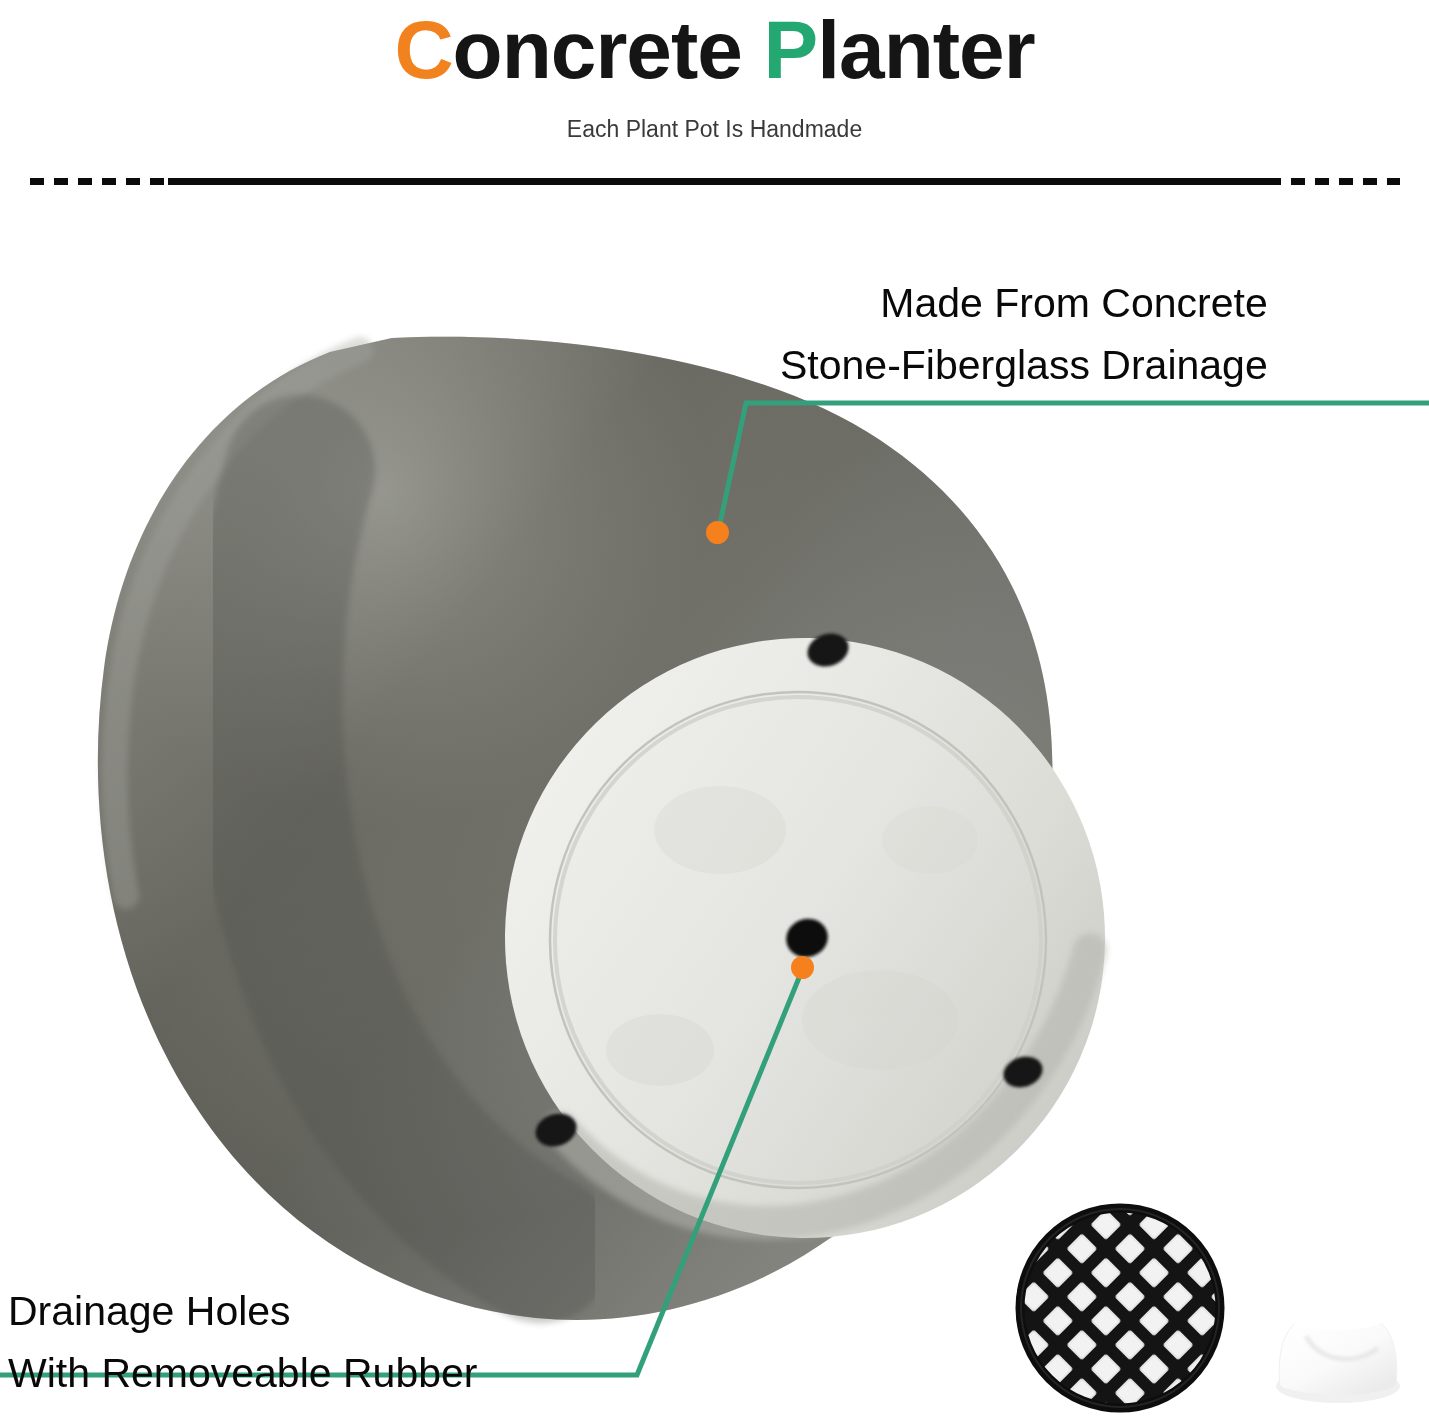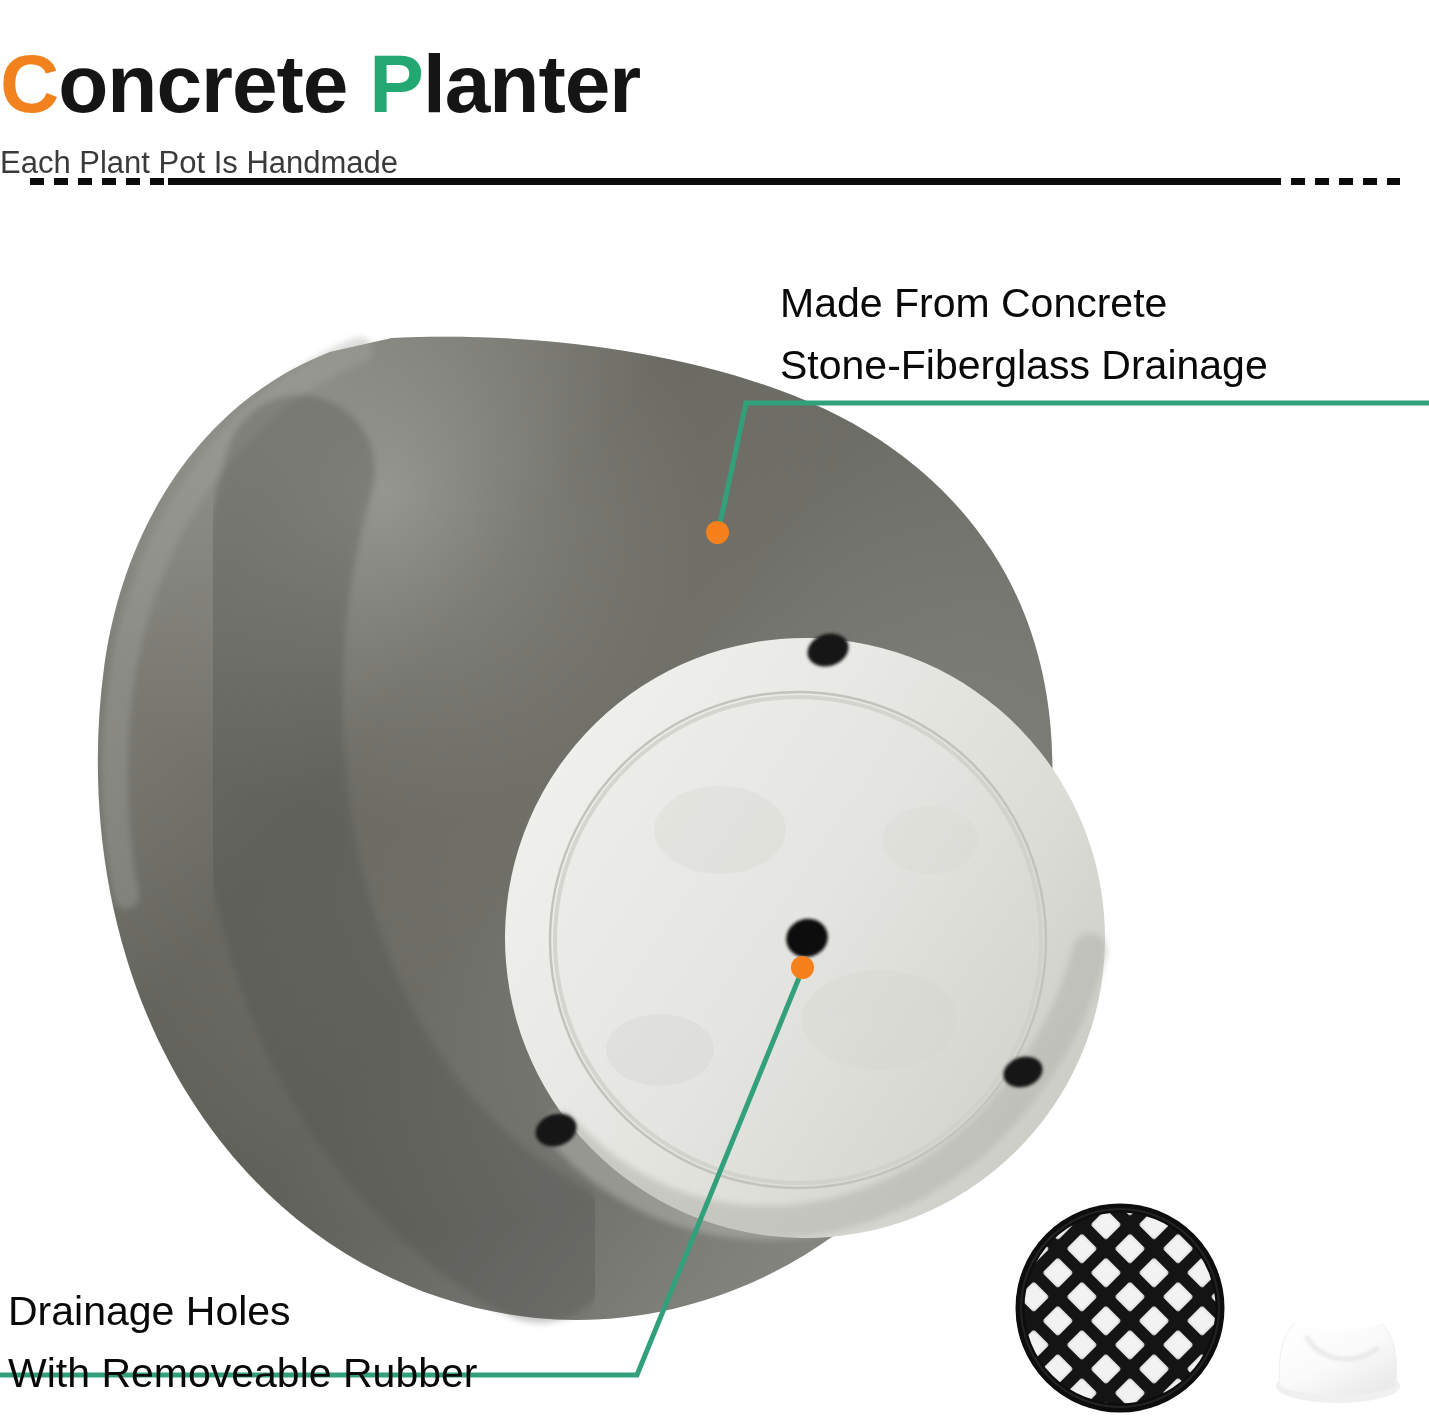--- a/index.html
+++ b/index.html
@@ -18,43 +18,42 @@
     overflow: hidden;
   }
 
   
   #header-block {
     position: absolute;
     left: 0;
     top: 0;
     width: 1321px;
     height: 168px;
-    text-align: left;
-    margin-top: 34px;
+    text-align: center;
   }
   #main-title {
     position: absolute;
     left: 0;
     top: 2px;
     width: 1429px;
     font-size: 82px;
     font-weight: bold;
     letter-spacing: -1px;
     line-height: 96px;
     color: #151515;
     white-space: nowrap;
   }
   #main-title .accent-c { color: #F2821E; }
   #main-title .accent-p { color: #22A870; }
   #subtitle {
     position: absolute;
     left: 0;
     top: 108px;
     width: 1429px;
-    font-size: 31px;
+    font-size: 23px;
     font-weight: normal;
     line-height: 42px;
     color: #3A3A3A;
     white-space: nowrap;
   }
 
   
   #divider {
     position: absolute;
     left: 30px;
@@ -87,21 +86,21 @@
 
   
   .anno-text {
     position: absolute;
     color: #090909;
     font-size: 41px;
     font-weight: normal;
     line-height: 62px;
     white-space: nowrap;
   }
-  #anno-top-text { left: 780px; top: 272px; text-align: left; }
+  #anno-top-text { left: 780px; top: 272px; text-align: right; }
   #anno-bottom-text { left: 8px; top: 1280px; text-align: left; }
 
   
   .marker-dot {
     position: absolute;
     border-radius: 50%;
     background: #F5801C;
   }
   #dot-top   { left: 706px; top: 521px; width: 23px; height: 23px; }
   #dot-bottom{ left: 791px; top: 956px; width: 23px; height: 23px; }

